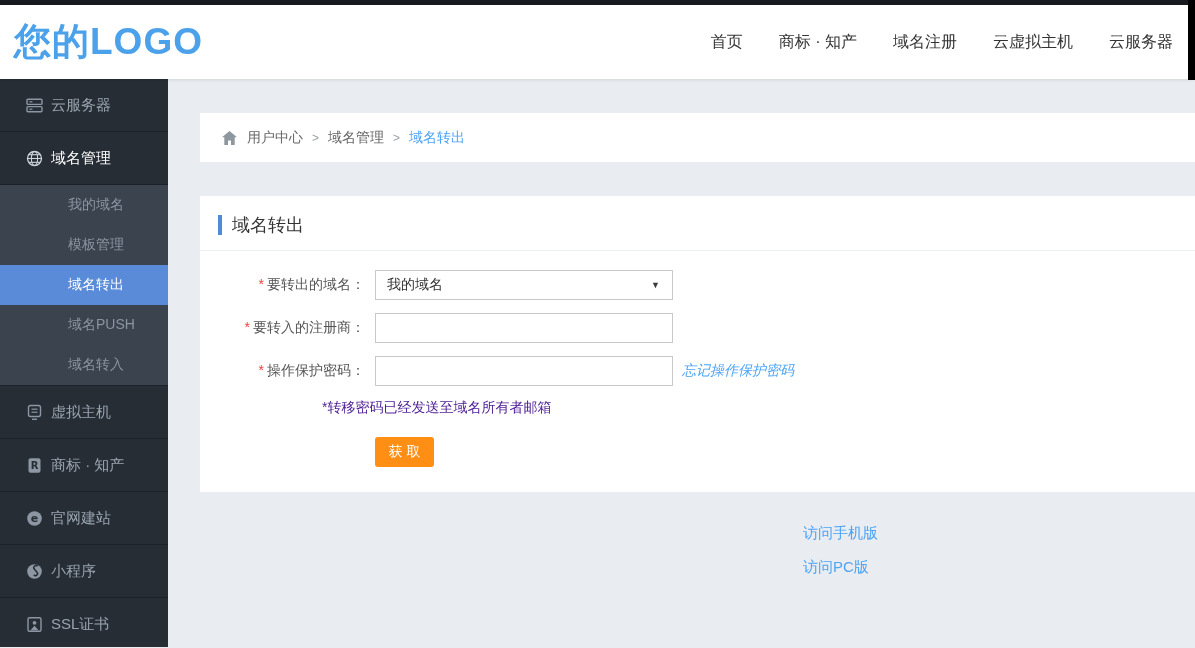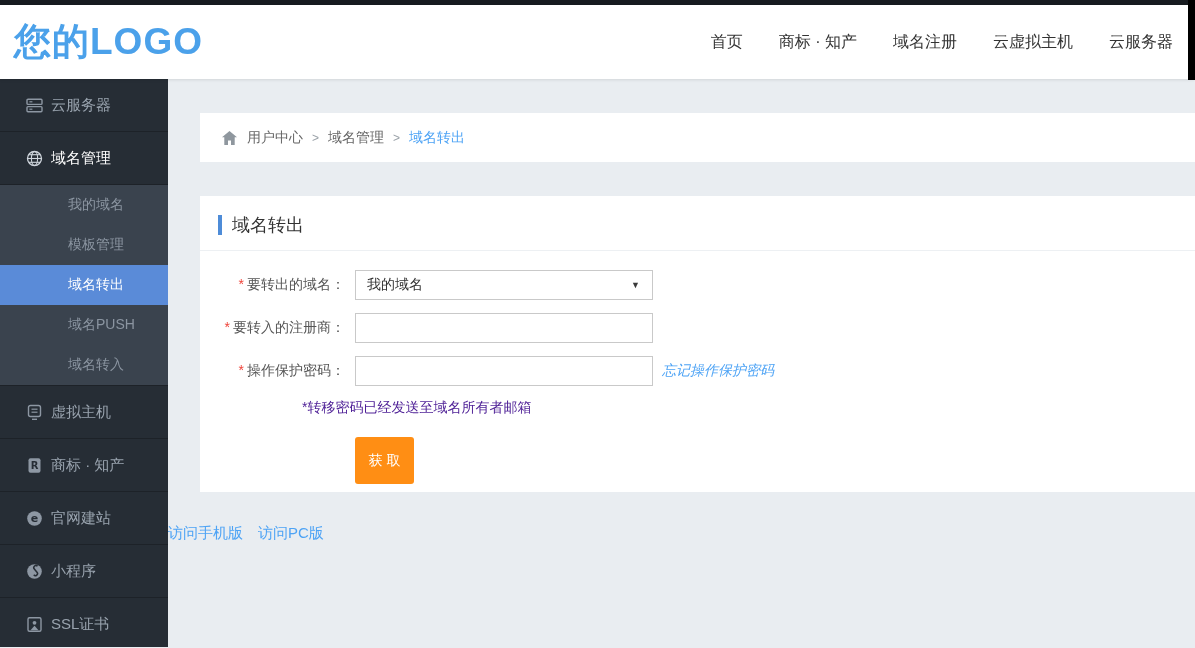--- a/index.html
+++ b/index.html
@@ -41,34 +41,34 @@
   .crumb-home { width:16px; height:15px; display:flex; align-items:center; }
   .crumb-link { cursor:pointer; }
   .crumb-sep { color:#9aa1a8; font-size:12px; }
   .crumb-current { color:#4da3f5; }
 
   .panel { margin:34px 0 0 32px; background:#fff; height:296px; overflow:hidden; }
   .panel-title { display:flex; align-items:center; gap:10px; padding:17px 20px 13px 18px; border-bottom:1px solid #edf0f3; }
   .title-bar { width:4px; height:20px; background:#4e8cd8; }
   .title-text { font-size:18px; color:#333; }
 
-  .form { padding-top:19px; }
+  .form { padding-top:19px;padding-left:20px; }
   .form-row { display:flex; align-items:center; margin-bottom:13px; }
   .form-label { width:155px; text-align:right; font-size:14px; color:#555; padding-right:10px; white-space:nowrap; }
   .req { color:#ef4339; margin-right:3px; font-style:normal; }
   .select-box { width:298px; height:30px; border:1px solid #c9c9c9; background:#fff; display:flex; align-items:center;
                 justify-content:space-between; padding:0 12px 0 11px; font-size:14px; color:#333; cursor:pointer; }
   .caret { font-size:9px; color:#3a3a3a; }
   .text-input { width:298px; height:30px; border:1px solid #c9c9c9; padding:0 10px; font-size:14px; color:#333; outline:none; }
   .inline-link { margin-left:9px; font-size:14px; color:#4da3f5; cursor:pointer; text-decoration:none;font-style:italic; }
   .form-note { margin:12px 0 0 102px; font-size:14px; color:#4c1d95; }
-  .submit-btn { margin:20px 0 0 155px; width:59px; height:47px; background:#ff8e14; color:#fff; border:none;
+  .submit-btn { margin:20px 0 0 155px; width:59px; height:30px; background:#ff8e14; color:#fff; border:none;
                 border-radius:3px; font-size:14px; cursor:pointer; }
 
-  .footer { margin-top:32px; display:flex; gap:15px; font-size:15px; }
+  .footer { margin-top:32px; padding-left:635px; display:flex; gap:15px; font-size:15px;flex-direction:column; }
   .footer-link { color:#4da3f5; cursor:pointer; text-decoration:none; white-space:nowrap; }
 </style>
 </head>
 <body>
 
 <div id="app">
 
   <div class="top-strip"></div>
 
   <div class="header">

